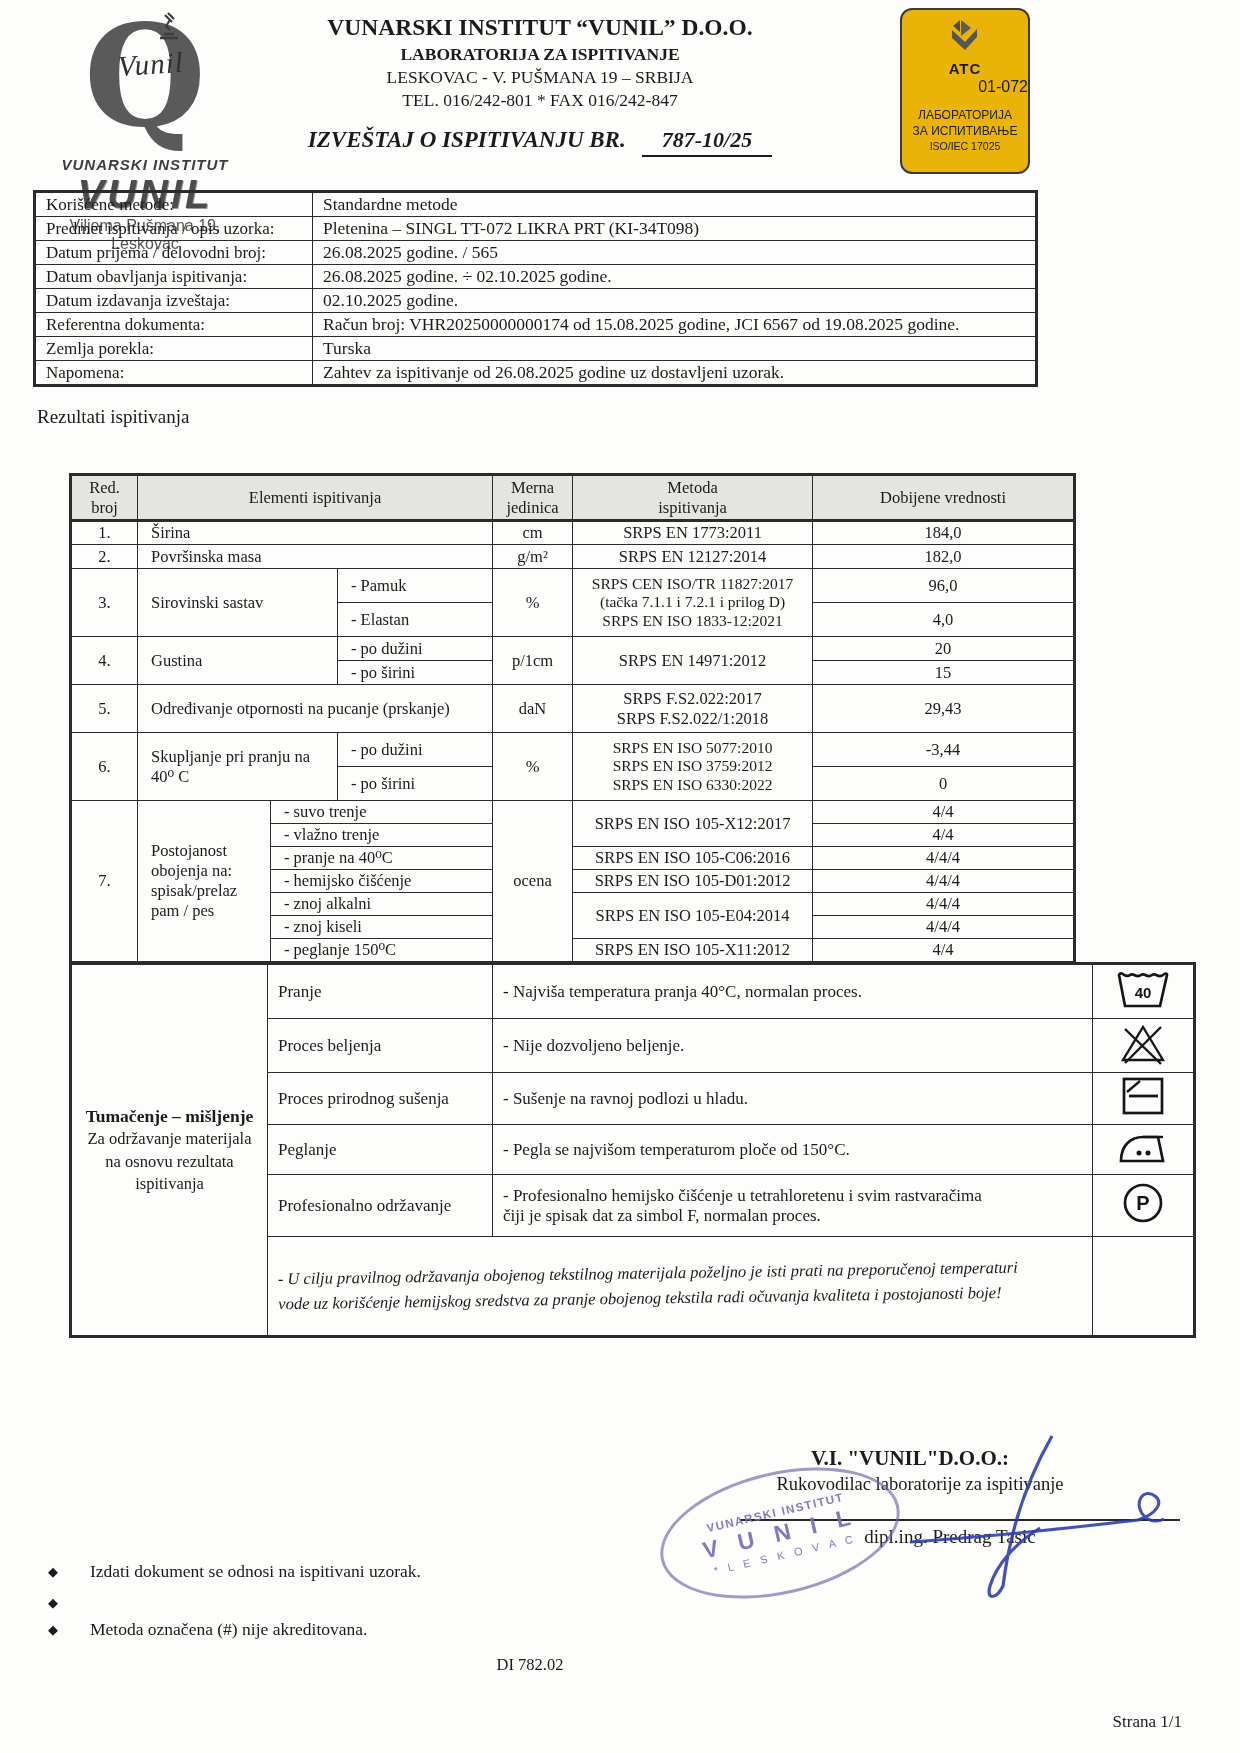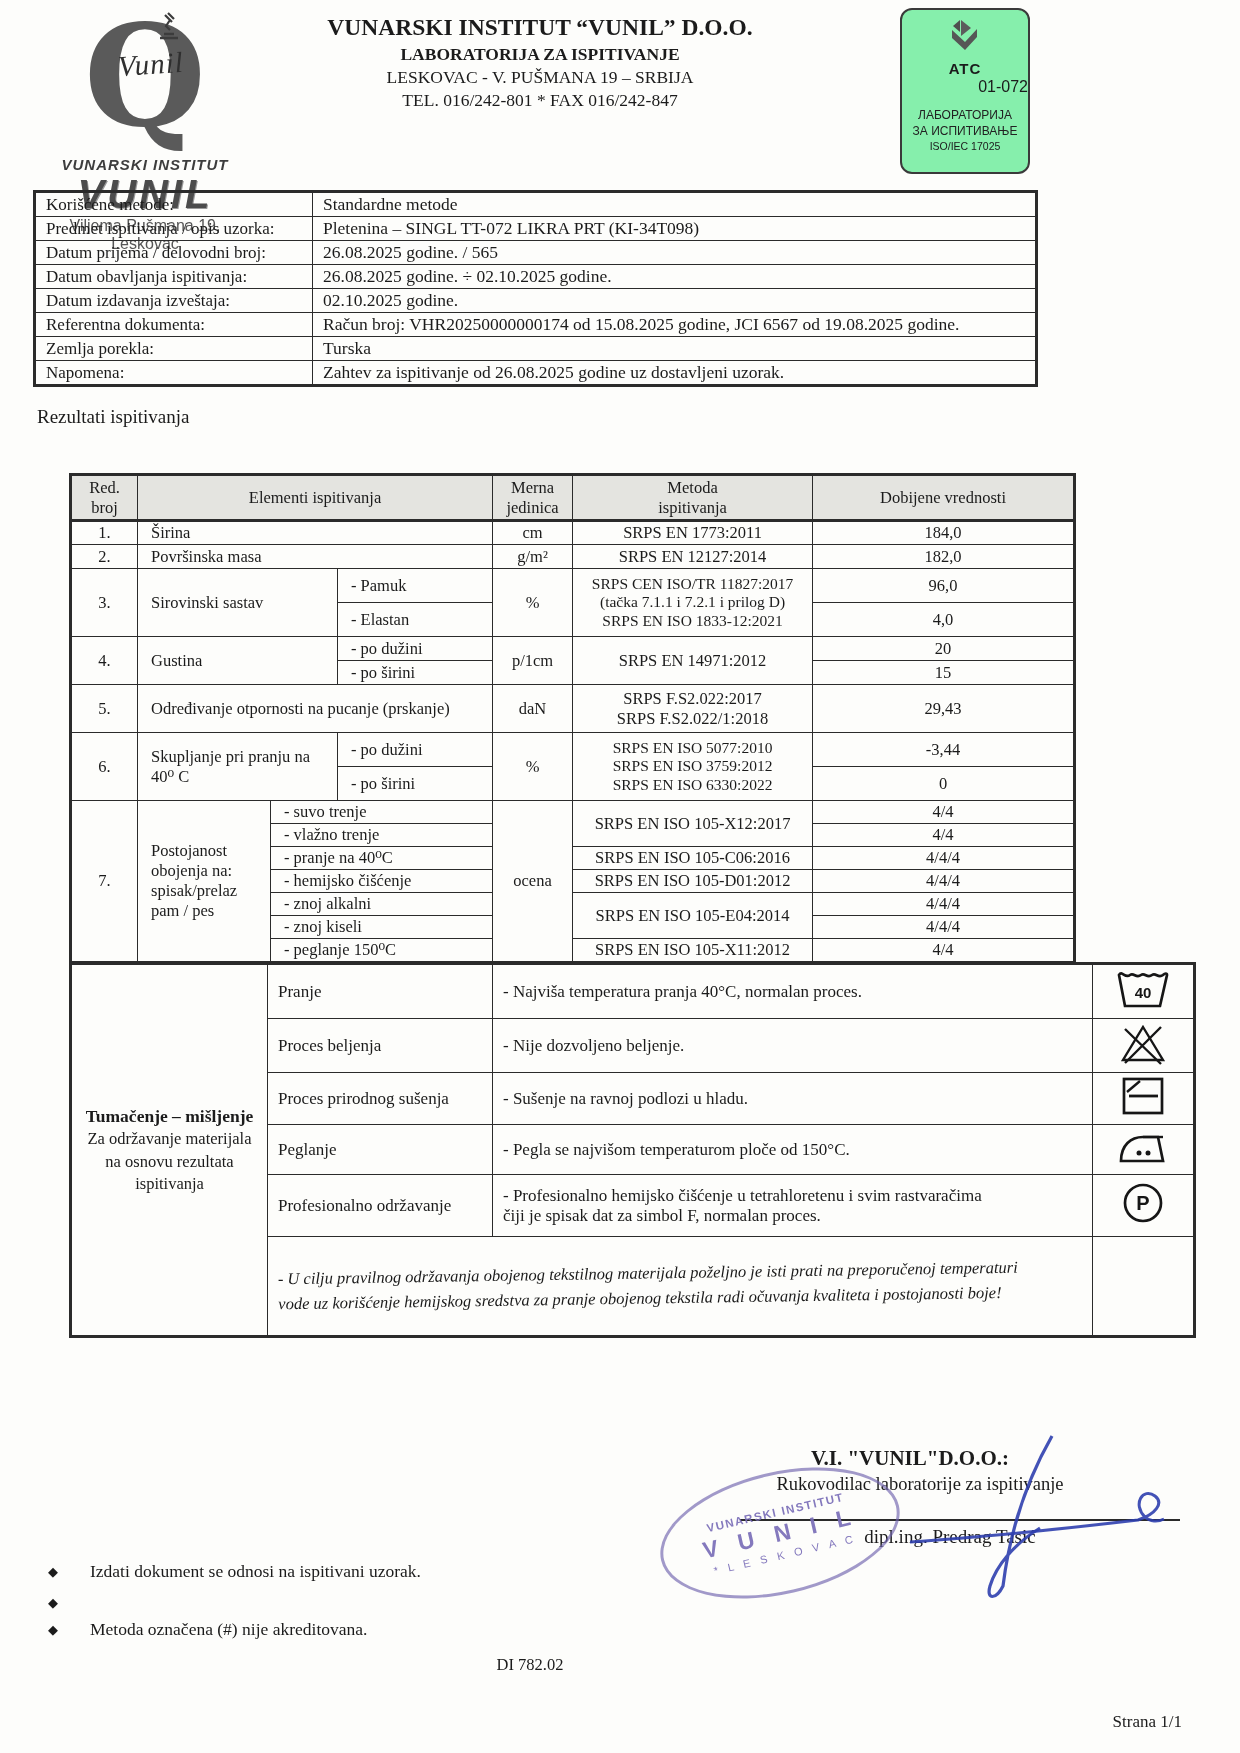--- a/index.html
+++ b/index.html
@@ -24,21 +24,21 @@
 
   .company-block { position:absolute; left:260px; top:12px; width:560px; text-align:center; line-height:1.32; }
   .co-name { font-weight:bold; font-size:23.5px; }
   .co-dept { font-weight:bold; font-size:17.5px; }
   .co-addr, .co-tel { font-size:17.5px; }
 
   .report-title { position:absolute; left:230px; top:127px; width:620px; text-align:center; }
   .rt-label { font-style:italic; font-weight:bold; font-size:23px; }
   .rt-number { font-style:italic; font-weight:bold; font-size:22px; border-bottom:2.5px solid #1b1b1b; padding:0 20px 2px 20px; margin-left:12px; display:inline-block; }
 
-  .atc-box { position:absolute; left:900px; top:8px; width:130px; height:166px; border:2.5px solid #3a3a3a; border-radius:12px; text-align:center; font-family:"Liberation Sans",sans-serif; padding-top:9px; background:#86efac; }
+  .atc-box { position:absolute; left:900px; top:8px; width:130px; height:166px; border:2.5px solid #3a3a3a; border-radius:12px; text-align:center; font-family:"Liberation Sans",sans-serif; padding-top:9px; background:#eab308; }
   .atc-name { font-weight:bold; font-size:15px; letter-spacing:1px; margin-top:1px; }
   .atc-code { font-size:16px; margin-top:1px;text-align:right; }
   .atc-lab { font-size:12px; line-height:1.3; margin-top:12px; color:#222; }
   .atc-iso { font-size:10.5px; margin-top:1px; }
 
   
   .info { position:absolute; left:33px; top:190px; border-collapse:collapse; width:1005px; table-layout:fixed; }
   .info td { border:1.8px solid #2b2b2b; padding:1px 10px; height:21px; font-size:17px; }
   .info td.val { font-size:17.5px; }
   .info { border:3px solid #2b2b2b; }
@@ -107,20 +107,24 @@
     <div class="logo-addr">Viljema Pušmana 19, Leskovac</div>
   </div>
 
   <div class="company-block">
     <div class="co-name">VUNARSKI INSTITUT “VUNIL” D.O.O.</div>
     <div class="co-dept">LABORATORIJA ZA ISPITIVANJE</div>
     <div class="co-addr">LESKOVAC - V. PUŠMANA 19 – SRBIJA</div>
     <div class="co-tel">TEL. 016/242-801 * FAX  016/242-847</div>
   </div>
 
+  <div class="report-title">
+    <span class="rt-label">IZVEŠTAJ O ISPITIVANJU BR.</span>
+    <span class="rt-number">787-10/25</span>
+  </div>
 
   <div class="atc-box">
     <span>
       <svg width="38" height="36" viewBox="0 0 38 36">
         <path d="M14 1 L14 13 L7 7 Z" fill="#4f4f4f"></path>
         <path d="M15 1 L25 9 L15 17 Z" fill="#5c5c5c"></path>
         <path d="M6 11 L19 23 L31 10 L31 18 L19 31 L6 19 Z" fill="#565656"></path>
       </svg>
     </span>
     <div class="atc-name">ATC</div>

